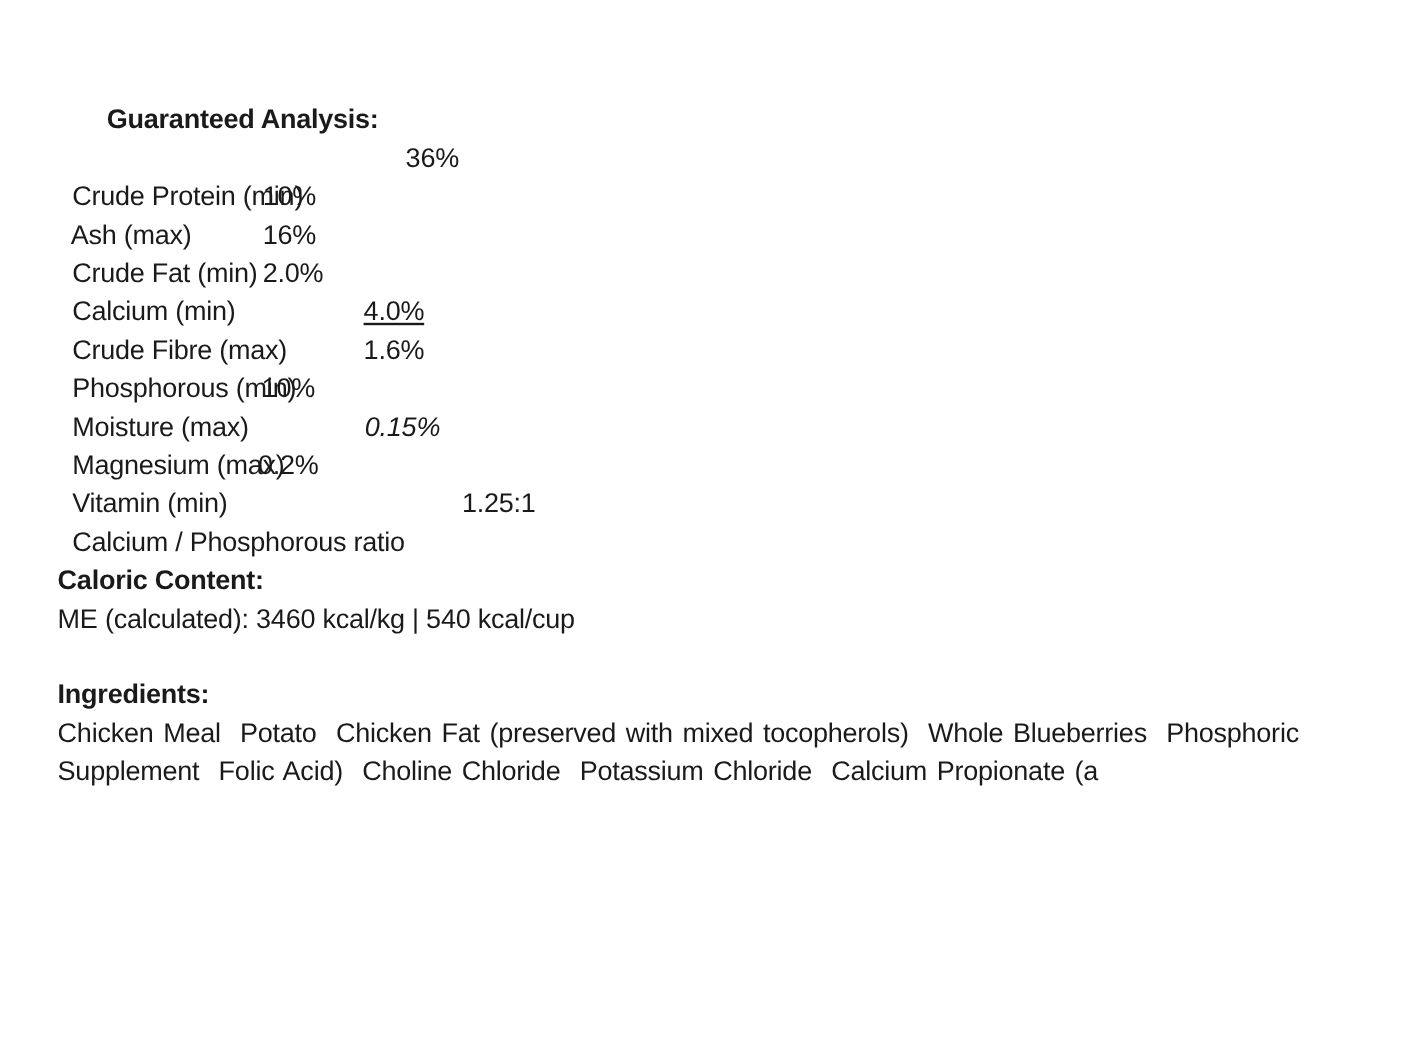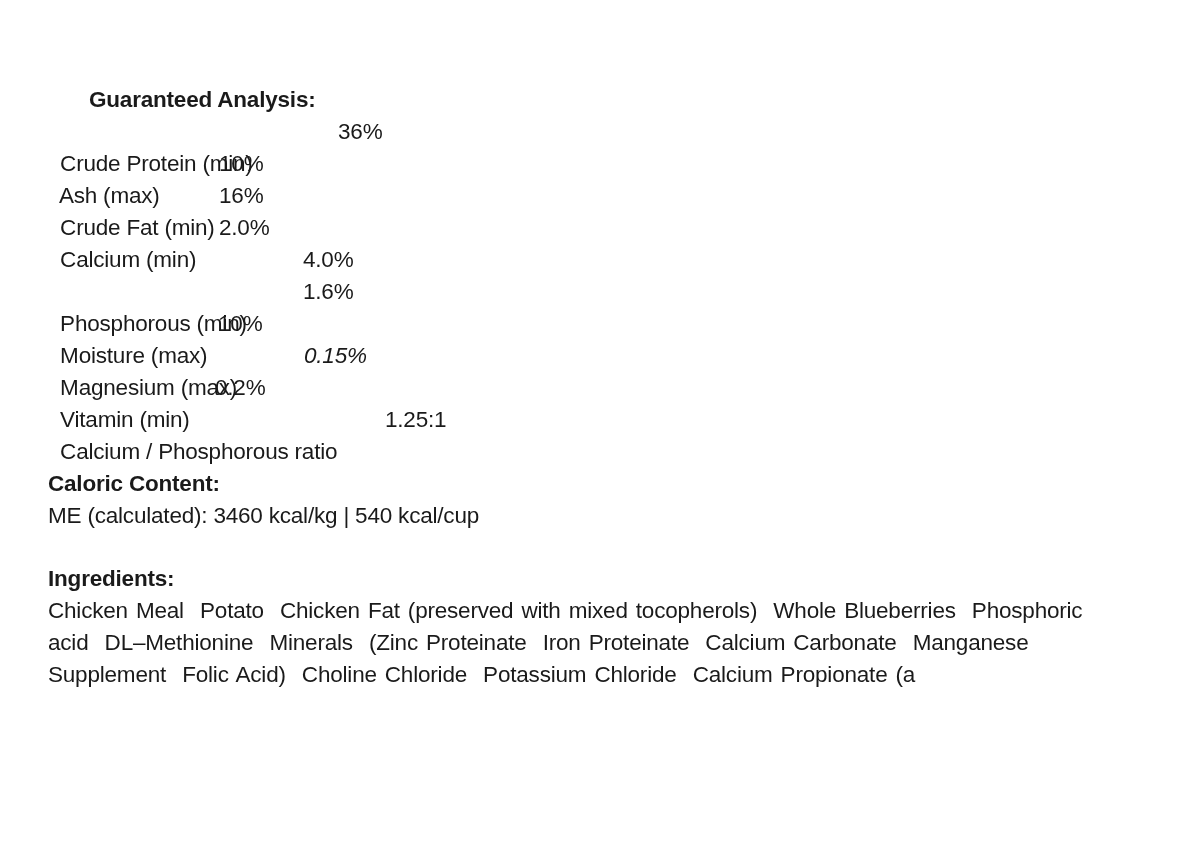--- a/index.html
+++ b/index.html
@@ -59,21 +59,22 @@
 </div>
 <div class="line" style="top:180px;">
   <span>Crude Fat (min)</span>
   <span class="val" style="left:171px;">16%</span>
 </div>
 <div class="line" style="top:212px;">
   <span>Calcium (min)</span>
   <span class="val" style="left:171px;">2.0%</span>
 </div>
 <div class="line" style="top:244px;">
-  <span class="val" style="left:255px;">4.0%</span>
+  <span>Crude Fibre (max)</span>
+  <span class="val" style="left:255px;text-decoration:underline;">4.0%</span>
 </div>
 <div class="line" style="top:276px;">
   <span>Phosphorous (min)</span>
   <span class="val" style="left:255px;">1.6%</span>
 </div>
 <div class="line" style="top:308px;">
   <span>Moisture (max)</span>
   <span class="val" style="left:170px;">10%</span>
 </div>
 <div class="line" style="top:340px;">
@@ -88,15 +89,14 @@
   <span>Calcium / Phosphorous ratio</span>
   <span class="val" style="left:337px;">1.25:1</span>
 </div>
 
 <div class="line heading" style="top:468px;">Caloric Content:</div>
 <div class="line" style="top:500px;">ME (calculated): 3460 kcal/kg | 540 kcal/cup</div>
 
 <div class="line heading" style="top:563px;">Ingredients:</div>
 <div class="ingredients">
   <span class="line">Chicken Meal  Potato  Chicken Fat (preserved with mixed tocopherols)  Whole Blueberries  Phosphoric</span>
-  <span class="line">acid  DL–Methionine  Minerals  (Zinc Proteinate  Iron Proteinate  Calcium Carbonate  Manganese</span>
   <span class="line">Supplement  Folic Acid)  Choline Chloride  Potassium Chloride  Calcium Propionate (a</span>
 </div>
 
 </body></html>

